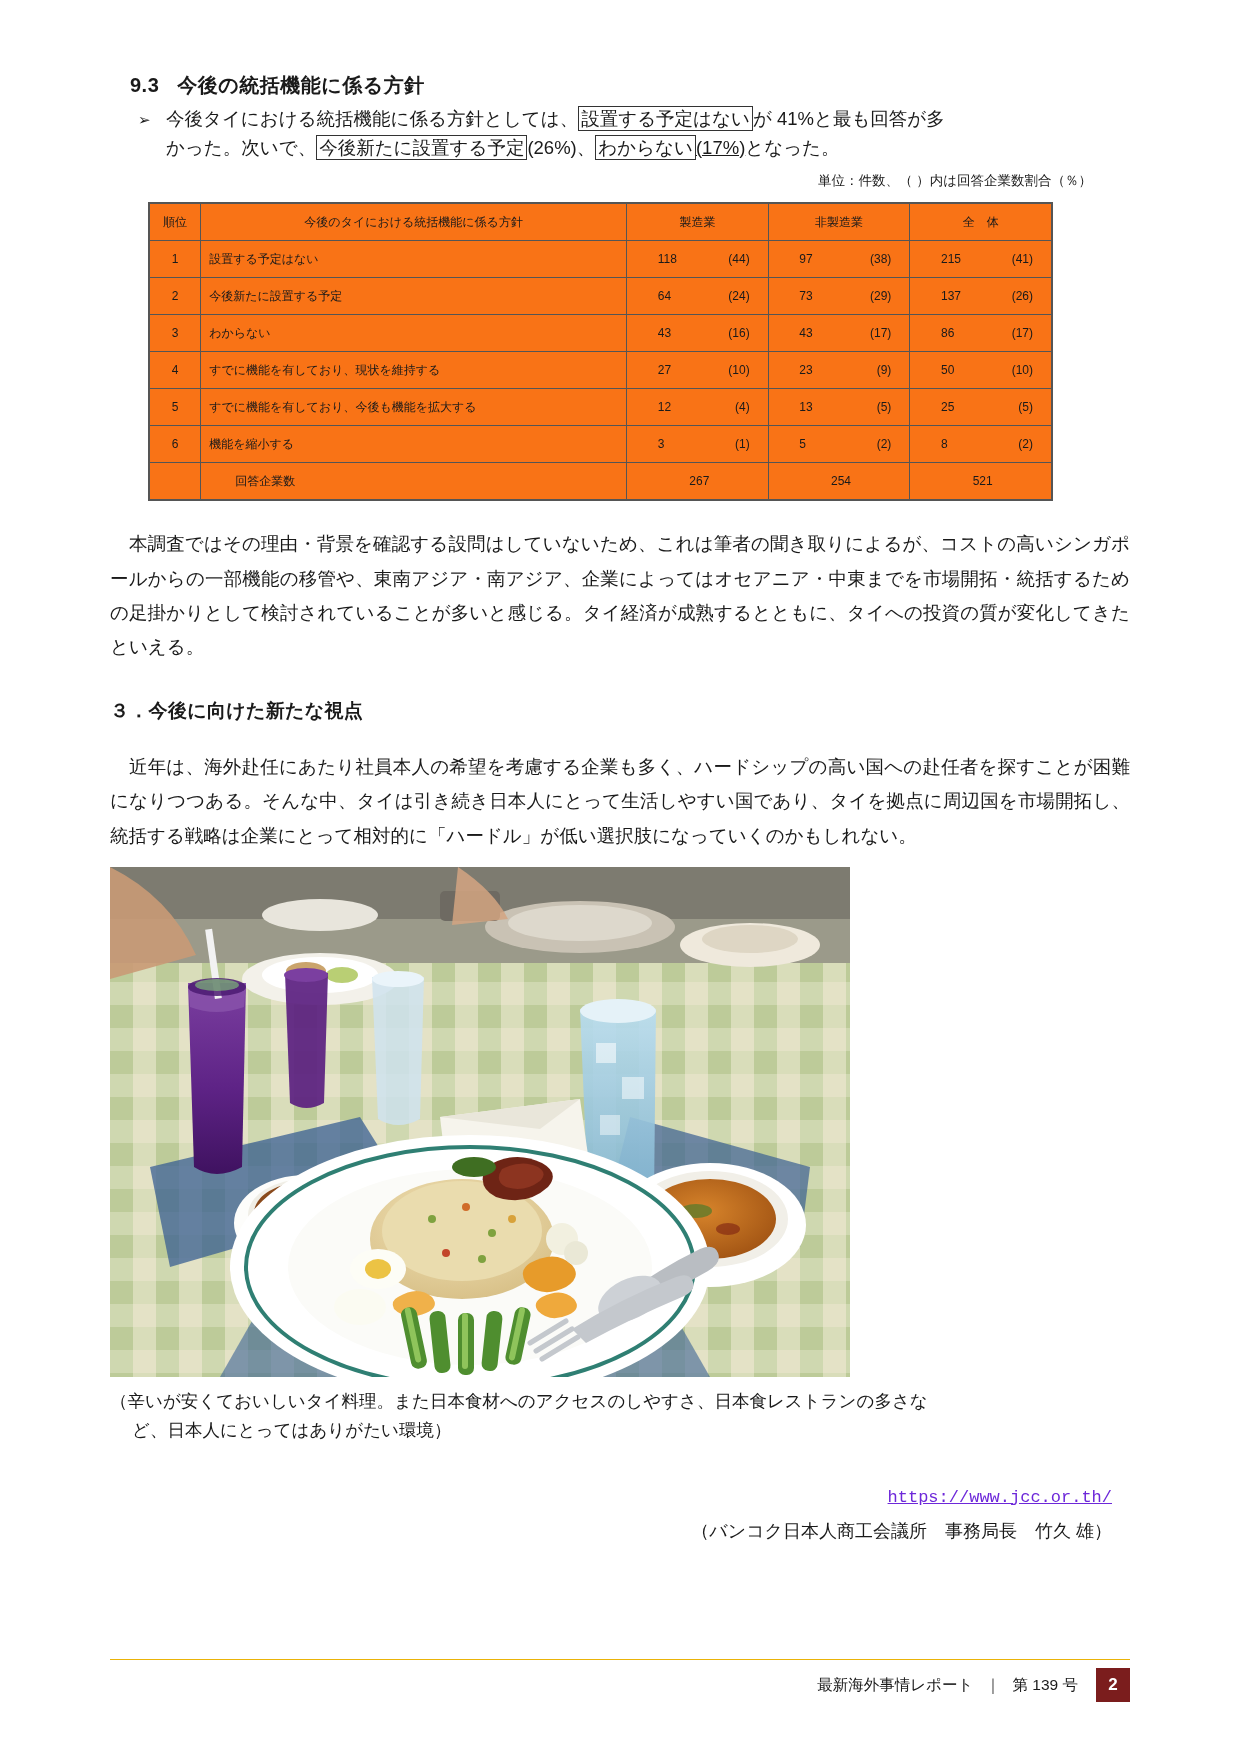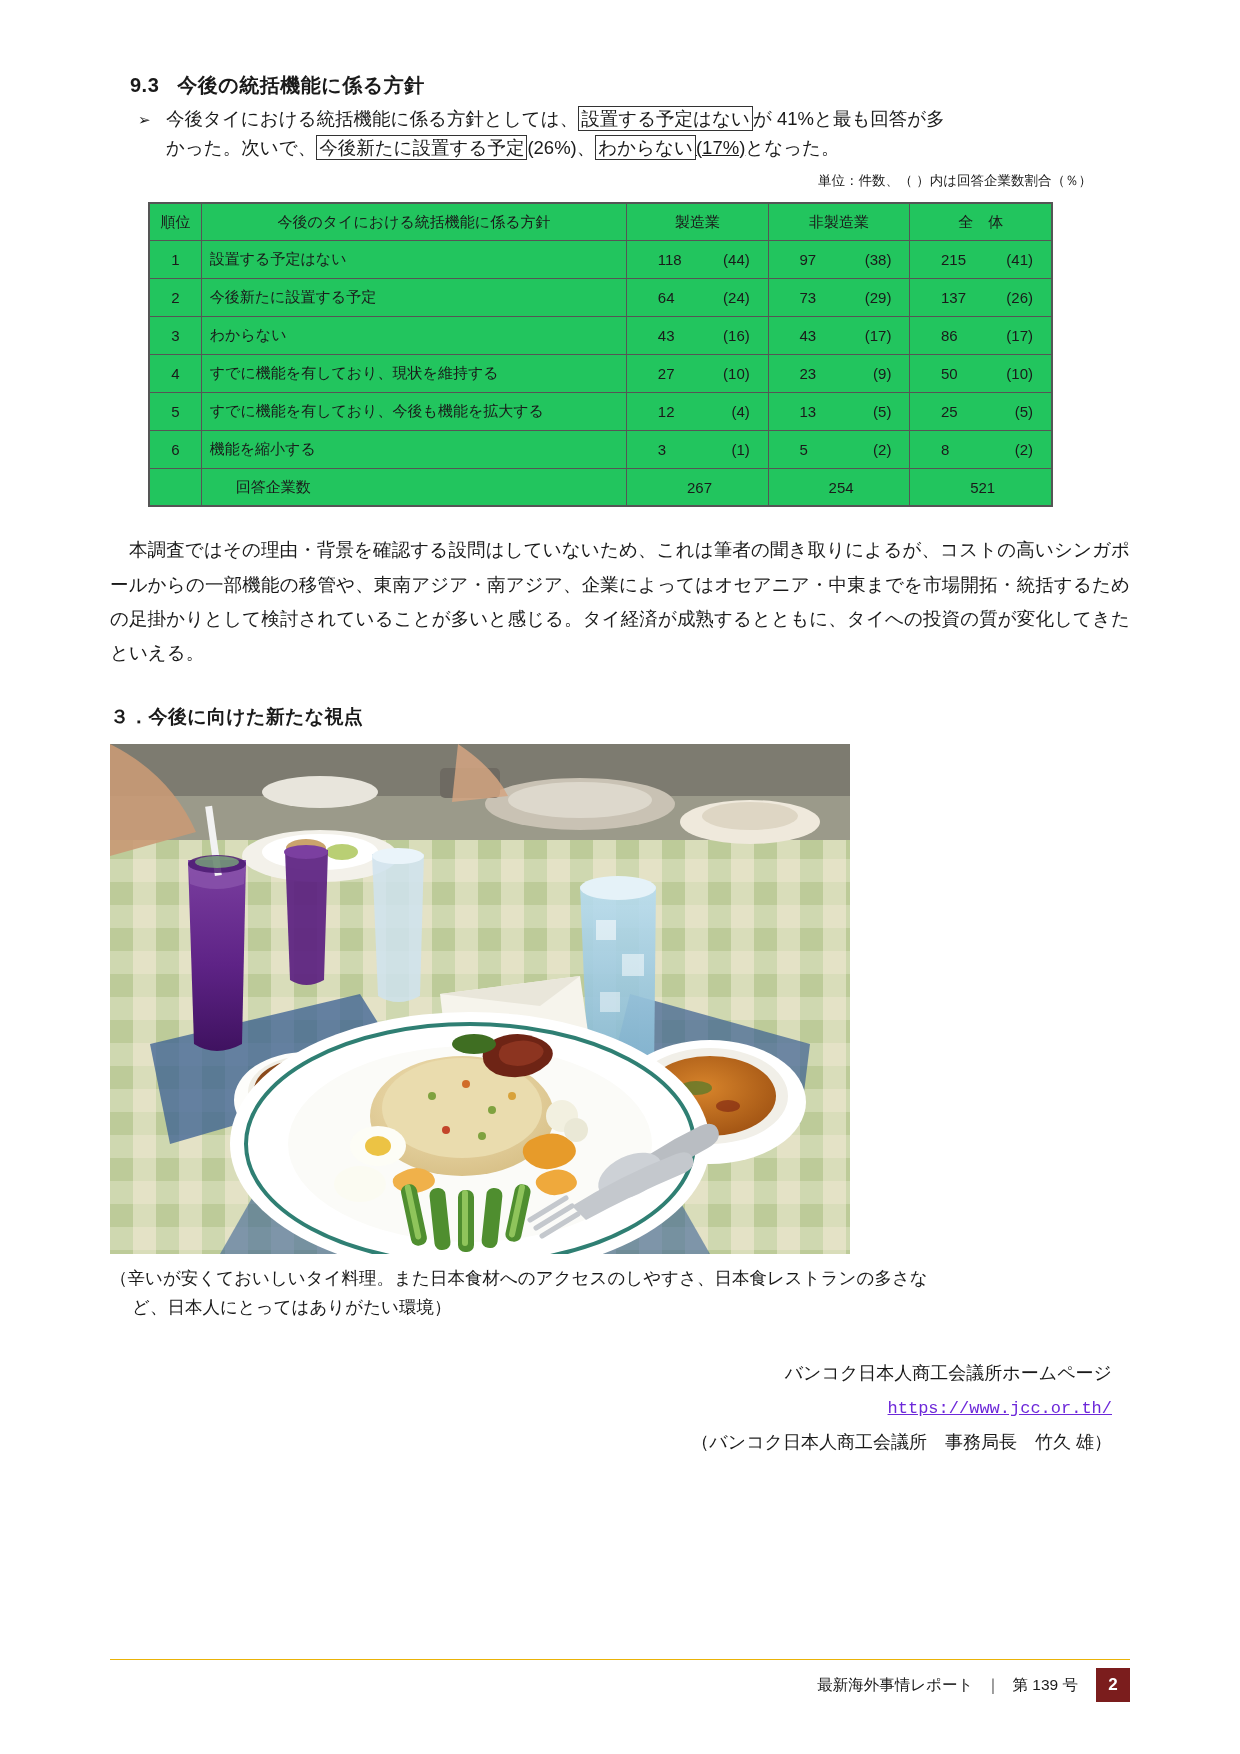--- a/index.html
+++ b/index.html
@@ -63,22 +63,22 @@
     text-align: right;
     font-size: 13.5px;
     margin: 10px 38px 3px 0;
   }
 
   
   table.survey {
     border-collapse: collapse;
     margin-left: 38px;
     width: 905px;
-    font-size: 15px;
-    background: #22c55e;
+    font-size: 12px;
+    background: #f97316;
     margin-top: 12px;
   }
   table.survey td, table.survey th {
     border: 1px solid #555;
     padding: 5px 8px;
     font-weight: normal;
     vertical-align: middle;
     height: 26px;
   }
   .c-rank  { width: 40px;  text-align: center; }
@@ -348,20 +348,21 @@
         <td class="c-num tnum">254</td>
         <td class="c-num tnum">521</td>
       </tr>
     </tbody>
   </table>
 
   <p class="body indent">本調査ではその理由・背景を確認する設問はしていないため、これは筆者の聞き取りによるが、コストの高いシンガポールからの一部機能の移管や、東南アジア・南アジア、企業によってはオセアニア・中東までを市場開拓・統括するための足掛かりとして検討されていることが多いと感じる。タイ経済が成熟するとともに、タイへの投資の質が変化してきたといえる。</p>
 
   <h3 class="sub">３．今後に向けた新たな視点</h3>
 
+  <p class="body indent">近年は、海外赴任にあたり社員本人の希望を考慮する企業も多く、ハードシップの高い国への赴任者を探すことが困難になりつつある。そんな中、タイは引き続き日本人にとって生活しやすい国であり、タイを拠点に周辺国を市場開拓し、統括する戦略は企業にとって相対的に「ハードル」が低い選択肢になっていくのかもしれない。</p>
 
   <div class="photo-wrap">
     <svg width="740" height="510" viewBox="0 0 740 510" xmlns="http://www.w3.org/2000/svg">
       <defs>
         <pattern id="tablecloth" width="46" height="46" patternUnits="userSpaceOnUse">
           <rect width="46" height="46" fill="#e4e2c6"></rect>
           <rect width="23" height="46" fill="#cfd8b0"></rect>
           <rect width="46" height="23" fill="#cfd8b0" opacity="0.55"></rect>
           <rect width="23" height="23" fill="#b9c893" opacity="0.8"></rect>
         </pattern>
@@ -494,21 +495,20 @@
       <path d="M348 0 q36 24 50 52 l-56 6 Z" fill="#d3a481" opacity="0.85"></path>
     </svg>
   </div>
 
   <div class="caption">
     <span>（辛いが安くておいしいタイ料理。また日本食材へのアクセスのしやすさ、日本食レストランの多さな</span>
     <span class="l2">ど、日本人にとってはありがたい環境）</span>
   </div>
 
   <div class="right-block">
-    <div>バンコク日本人商工会議所ホームページ</div>
     <div><a href="#">https://www.jcc.or.th/</a></div>
     <div>（バンコク日本人商工会議所　事務局長　竹久 雄）</div>
   </div>
 
   <div class="footer">
     <span>最新海外事情レポート</span>
     <span class="sep">｜</span>
     <span>第 139 号</span>
     <span class="pagenum">2</span>
   </div>

